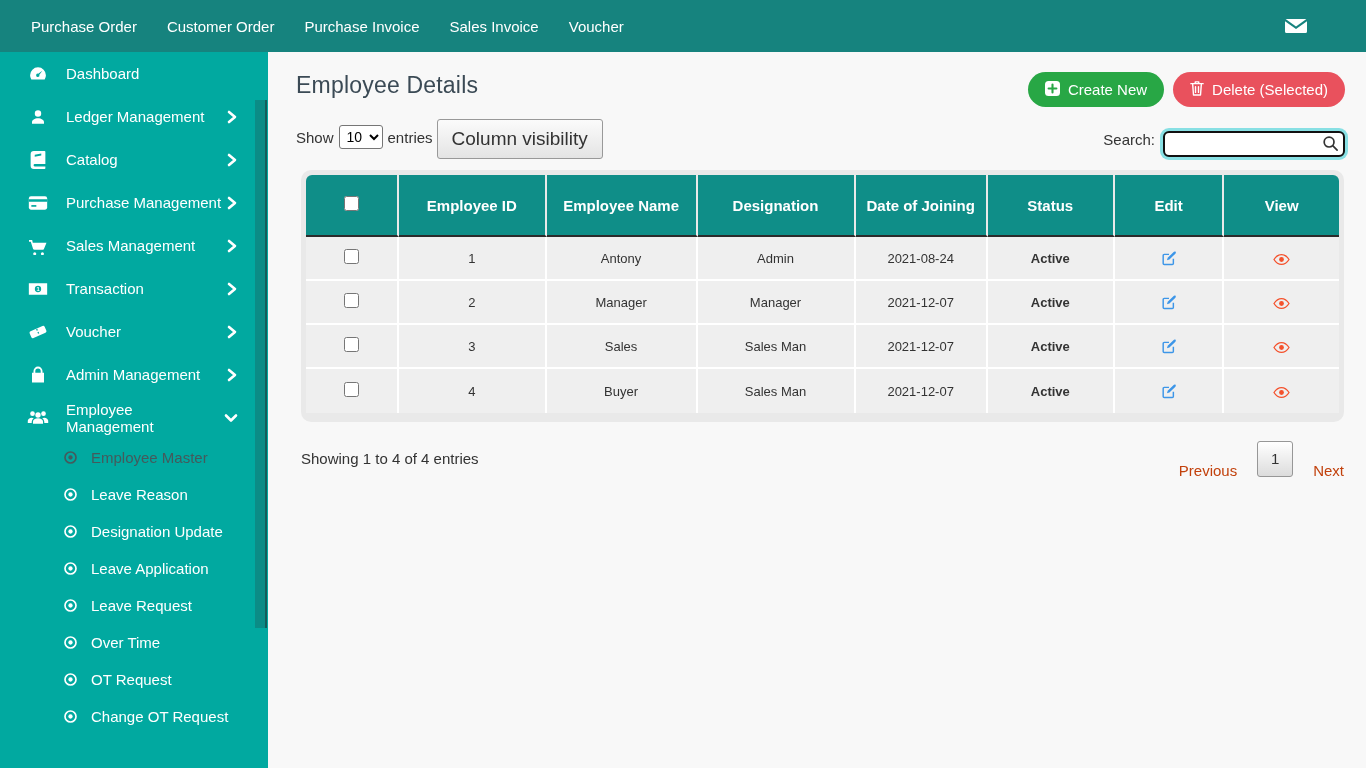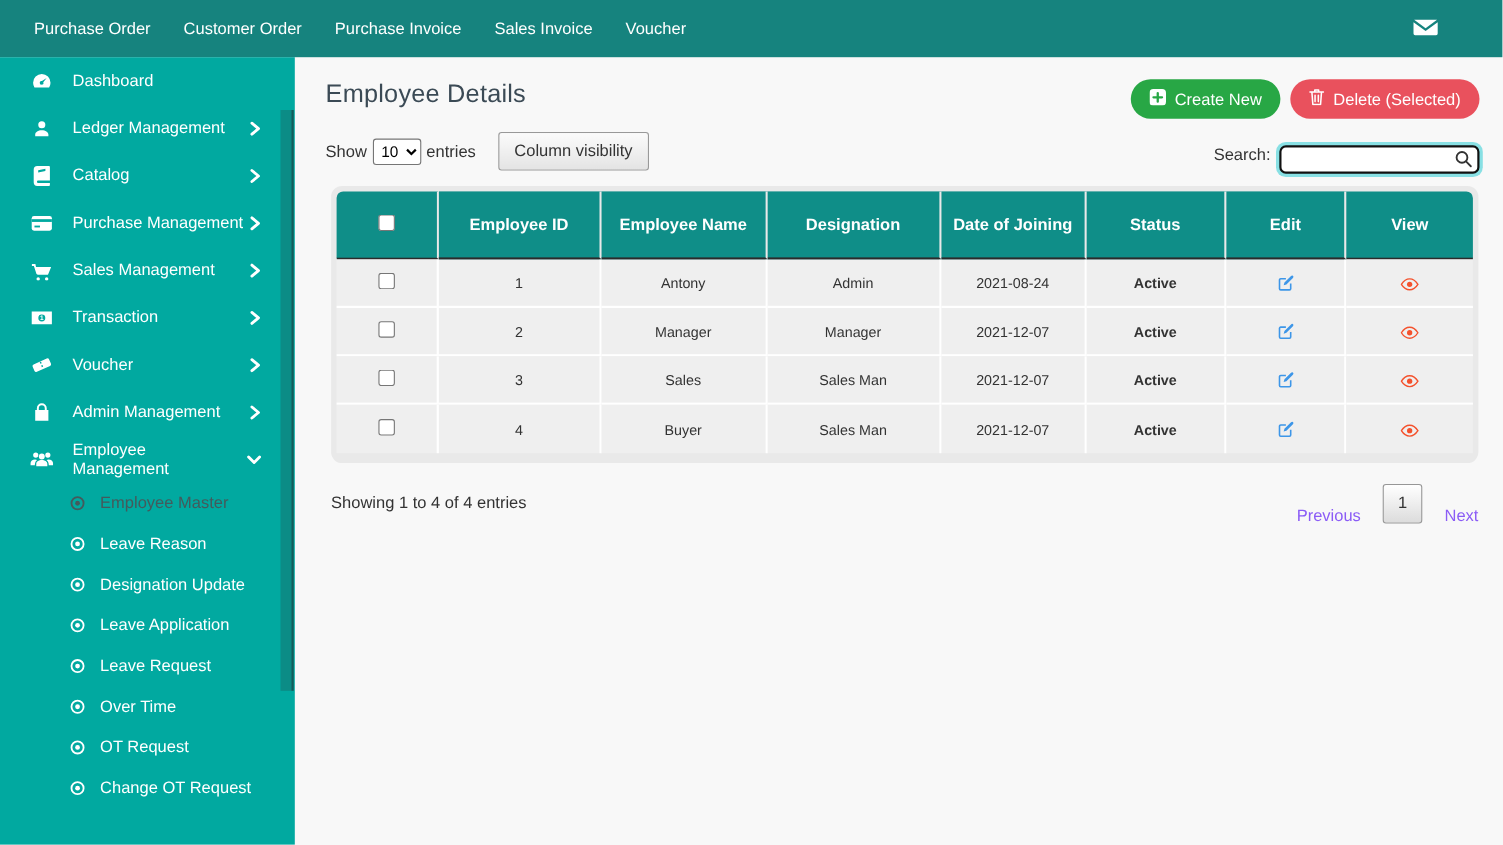--- a/index.html
+++ b/index.html
@@ -56,21 +56,21 @@
   .btn-red { background:#e9515d; }
 
   .controls { display:flex; align-items:flex-start; justify-content:space-between; margin-top:12px; }
   .controls-left { display:flex; align-items:flex-start; }
   .show-entries { display:flex; align-items:center; font-size:15px; color:#333; margin-top:6px; }
   .show-entries select {
     margin:0 5px; font-size:14px; padding:2px 3px; border:1px solid #767676;
     border-radius:3px; background:#fff; font-family:inherit;
   }
   .colvis-btn {
-    margin-left:20px; font-size:15px; color:#333; background:linear-gradient(#fbfbfb,#e4e4e4);
+    margin-left:4px; font-size:19px; color:#333; background:linear-gradient(#fbfbfb,#e4e4e4);
     border:1px solid #999; border-radius:3px; padding:8px 14px; cursor:pointer; font-family:inherit;
   }
   .search-wrap { display:flex; align-items:flex-start; gap:8px; font-size:15px; color:#333; margin-top:12px; }
   .search-box { position:relative; }
   .search-box input {
     width:182px; height:26px; border:2px solid #111; border-radius:6px;
     box-shadow:0 0 0 3px rgba(44,204,211,.55); padding:0 26px 0 8px; font-size:13px;
     outline:none; background:#fff; font-family:inherit;
   }
   .search-box .mag { position:absolute; right:6px; top:4px; }
@@ -94,21 +94,21 @@
   table.emp td:last-child { border-right:none; }
   table.emp tr:last-child td { border-bottom:none; }
   td.status { color:#28a745; font-weight:bold; }
   input[type=checkbox] { width:15px; height:15px; cursor:pointer; }
   .icon-btn { display:inline-flex; cursor:pointer; vertical-align:middle; }
 
   
   .table-footer { display:flex; justify-content:space-between; align-items:center; margin:16px 1px 0 5px; }
   .info-text { font-size:15px; color:#333; }
   .pager { display:flex; align-items:center; gap:20px; }
-  .pager .pg-link { font-size:15px; color:#8b5cf6; cursor:pointer;margin-top:24px; }
+  .pager .pg-link { font-size:15px; color:#c2410c; cursor:pointer;margin-top:24px; }
   .pg-current {
     min-width:36px; height:36px; display:inline-flex; align-items:center; justify-content:center;
     border:1px solid #979797; border-radius:3px; background:linear-gradient(#fff,#dcdcdc);
     font-size:15px; color:#333; cursor:pointer;
   }
 </style>
 </head>
 <body>
 
 <div class="topnav">

